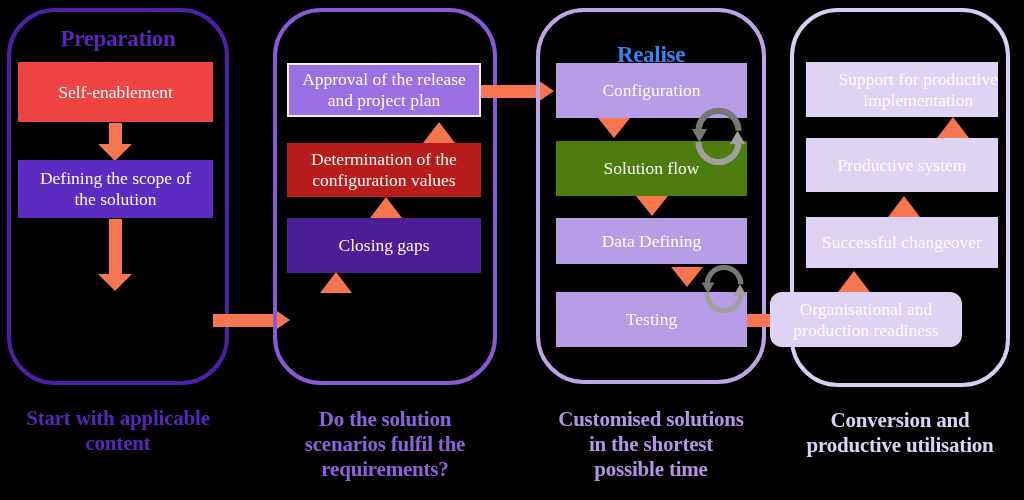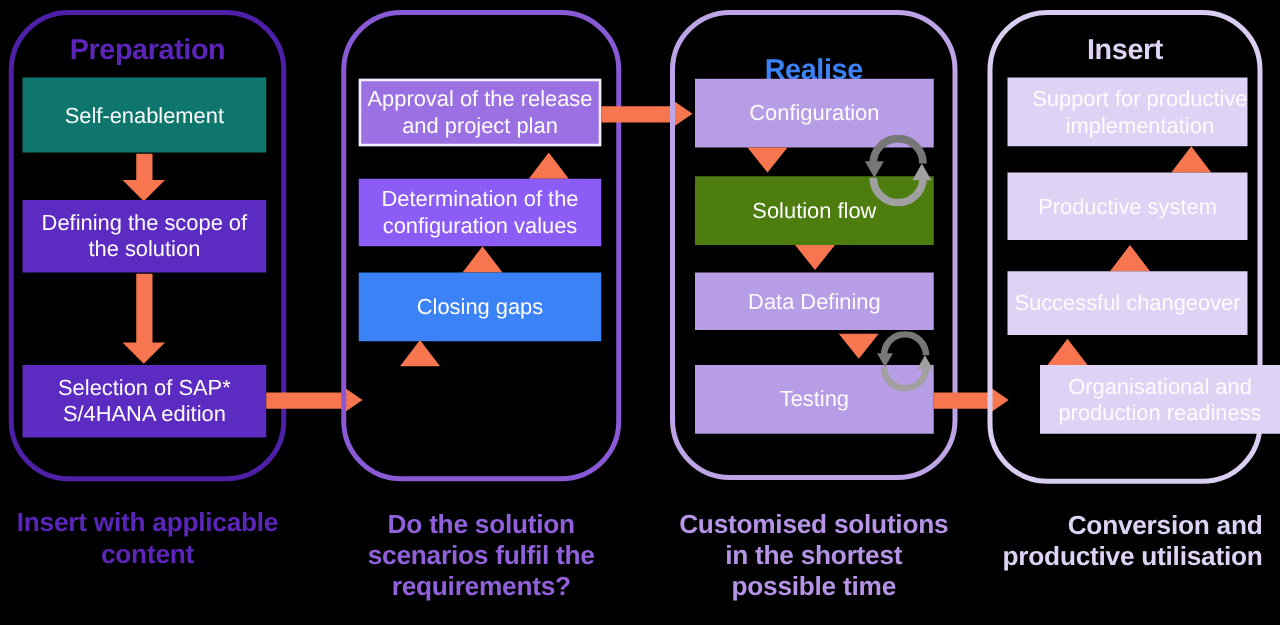--- a/index.html
+++ b/index.html
@@ -1,17 +1,17 @@
 <!DOCTYPE html>
 <html><head>
 <meta charset="utf-8">
 <style>
   html,body{margin:0;padding:0;background:#000;}
   .stage{position:relative;width:1024px;height:500px;background:#000;overflow:hidden;
-         font-family:Liberation Sans, sans-serif;}
+         font-family:Liberation Serif, serif;}
   .pill{position:absolute;border:4px solid;border-radius:48px;box-sizing:border-box;background:transparent;}
   .title{position:absolute;text-align:center;font-weight:800;font-size:23px;letter-spacing:-0.3px;}
   .sbox{position:absolute;display:flex;align-items:center;justify-content:center;box-sizing:border-box;}
   .box-label{color:#FDFCFE;font-size:17.5px;line-height:21px;text-align:center;white-space:pre-line;}
   .caption{position:absolute;text-align:center;font-weight:800;font-size:21px;line-height:25px;
            white-space:pre-line;letter-spacing:-0.2px;}
   .vshaft{position:absolute;width:13px;background:#F7764F;}
   .hshaft{position:absolute;height:13px;background:#F7764F;}
   .hhead{position:absolute;width:0;height:0;border-top:11px solid transparent;
          border-bottom:11px solid transparent;border-left:16px solid #F7764F;}
@@ -24,59 +24,55 @@
   .cycle{position:absolute;}
 </style>
 </head>
 <body>
 
 <div class="stage">
 
   <div class="pill" style="left:7px;top:8px;width:222px;height:377px;border-color:#4E20A8;"></div>
   <div class="title" style="left:7px;top:26px;width:222px;color:#5A25B8;">Preparation</div>
 
-  <div class="sbox" style="left:18px;top:62px;width:195px;height:60px;background:#0f766e;">
+  <div class="sbox" style="left:18px;top:62px;width:195px;height:60px;background:#ef4444;">
     <span class="box-label">Self-enablement</span>
   </div>
   <div class="vshaft" style="left:109px;top:123px;height:22px;"></div>
   <div class="tri-down-big" style="left:98px;top:144px;"></div>
 
   <div class="sbox" style="left:18px;top:160px;width:195px;height:58px;background:#5C2BC2;">
     <span class="box-label">Defining the scope of
 the solution</span>
   </div>
   <div class="vshaft" style="left:109px;top:219px;height:56px;"></div>
   <div class="tri-down-big" style="left:98px;top:274px;"></div>
 
-  <div class="sbox" style="left:18px;top:292px;width:195px;height:58px;background:#5C2BC2;">
-    <span class="box-label">Selection of SAP*
-S/4HANA edition</span>
-  </div>
 
-  <div class="caption" style="left:7px;top:406px;width:222px;color:#5A25B8;">Insert with applicable
+  <div class="caption" style="left:7px;top:406px;width:222px;color:#5A25B8;">Start with applicable
 content</div>
 
   <div class="hshaft" style="left:213px;top:314px;width:62px;"></div>
   <div class="hhead" style="left:274px;top:309px;"></div>
 
   <div class="pill" style="left:273px;top:8px;width:224px;height:377px;border-color:#8A5AD6;"></div>
 
   <div class="sbox" style="left:287px;top:63px;width:194px;height:54px;background:#9B70E2;border:2px solid #F4EFFC;">
     <span class="box-label">Approval of the release
 and project plan</span>
   </div>
   <div class="tri-up" style="left:423px;top:122px;"></div>
 
-  <div class="sbox" style="left:287px;top:143px;width:194px;height:54px;background:#8b5cf6;">
+  <div class="sbox" style="left:287px;top:143px;width:194px;height:54px;background:#b91c1c;">
     <span class="box-label">Determination of the
 configuration values</span>
   </div>
   <div class="tri-up" style="left:370px;top:197px;"></div>
 
-  <div class="sbox" style="left:287px;top:218px;width:194px;height:55px;background:#3b82f6;">
+  <div class="sbox" style="left:287px;top:218px;width:194px;height:55px;background:#4c1d95;">
     <span class="box-label">Closing gaps</span>
   </div>
   <div class="tri-up" style="left:320px;top:272px;"></div>
 
 
   <div class="caption" style="left:273px;top:407px;width:224px;color:#9160DB;">Do the solution
 scenarios fulfil the
 requirements?</div>
 
   <div class="hshaft" style="left:481px;top:85px;width:58px;"></div>
@@ -118,39 +114,38 @@
   </svg>
 
   <div class="caption" style="left:536px;top:407px;width:230px;color:#B593E6;">Customised solutions
 in the shortest
 possible time</div>
 
   <div class="hshaft" style="left:747px;top:314px;width:46px;"></div>
   <div class="hhead" style="left:791px;top:309px;"></div>
 
   <div class="pill" style="left:790px;top:8px;width:220px;height:379px;border-color:#D9CEF2;"></div>
-  <div class="title" style="left:790px;top:26px;width:220px;color:#DED3F4;">Insert</div>
 
   <div class="sbox" style="left:806px;top:62px;width:192px;height:55px;background:#DED3F4;justify-content:flex-end;">
     <span class="box-label">Support for productive
 implementation</span>
   </div>
   <div class="tri-up" style="left:937px;top:117px;"></div>
 
   <div class="sbox" style="left:806px;top:138px;width:192px;height:54px;background:#DED3F4;">
     <span class="box-label">Productive system</span>
   </div>
   <div class="tri-up" style="left:888px;top:196px;"></div>
 
   <div class="sbox" style="left:806px;top:217px;width:192px;height:51px;background:#DED3F4;">
     <span class="box-label">Successful changeover</span>
   </div>
   <div class="tri-up" style="left:838px;top:271px;"></div>
 
-  <div class="sbox" style="left:832px;top:292px;width:192px;height:55px;background:#DED3F4;">
+  <div class="sbox" style="left:770px;top:292px;width:192px;height:55px;background:#DED3F4;border-radius:12px;">
     <span class="box-label">Organisational and
 production readiness</span>
   </div>
 
-  <div class="caption" style="left:790px;top:408px;width:220px;color:#DED3F4;text-align:right;">Conversion and
+  <div class="caption" style="left:790px;top:408px;width:220px;color:#DED3F4;">Conversion and
 productive utilisation</div>
 
 </div>
 
 </body></html>

